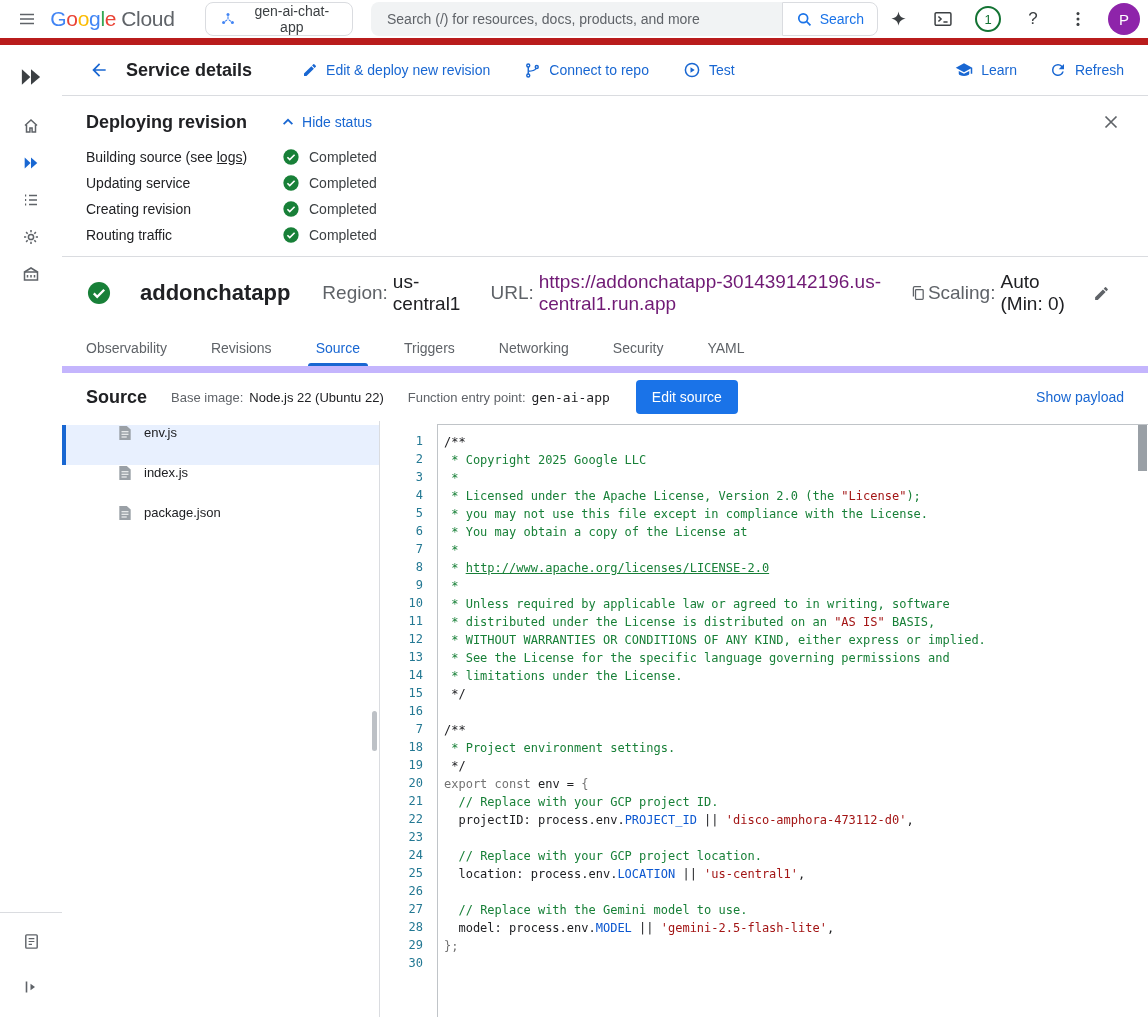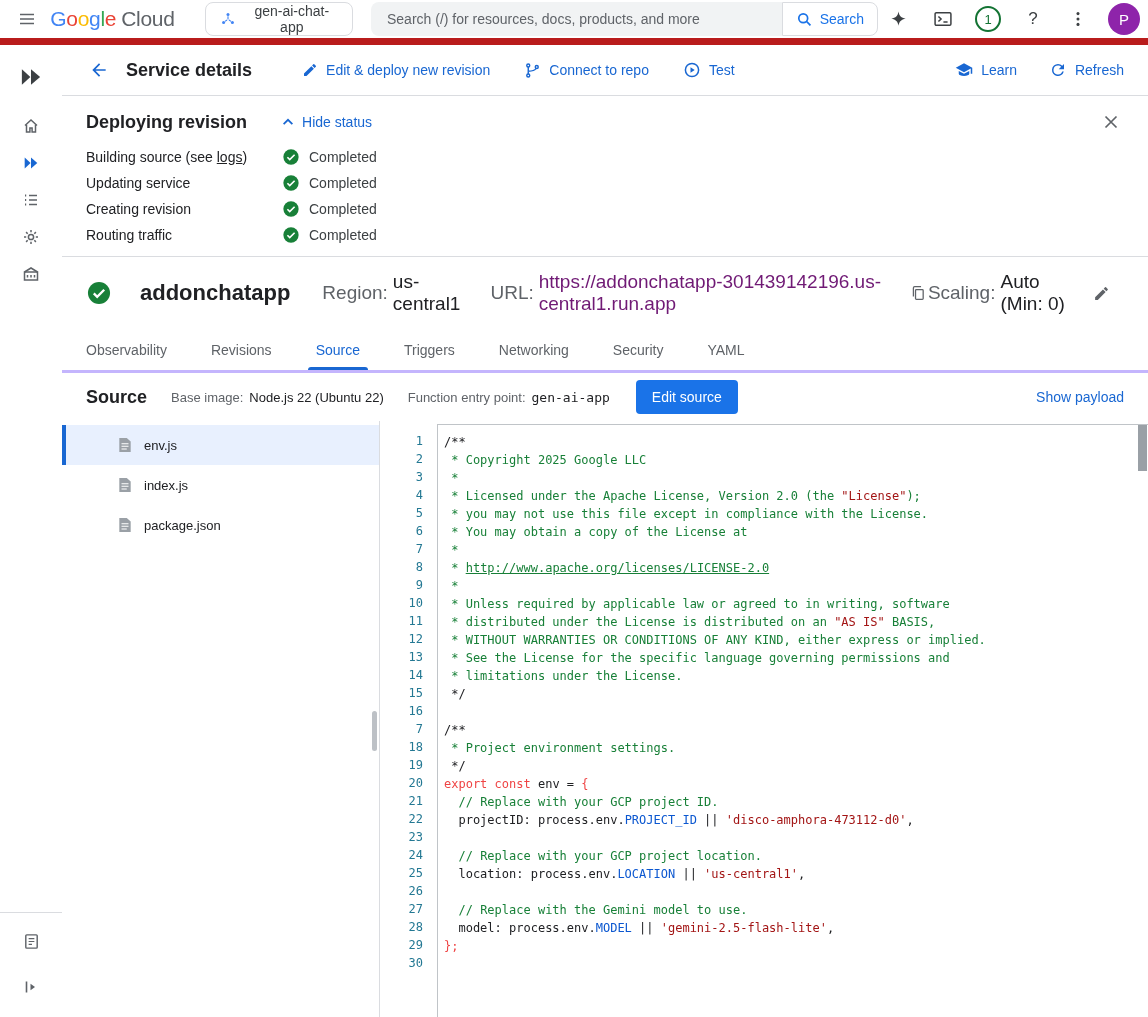--- a/index.html
+++ b/index.html
@@ -57,52 +57,52 @@
   .meta{font-size:19px;display:flex;align-items:center;gap:5px}
   .meta-label{color:#5f6368}
   .meta-url .meta-value{color:#701a75}
   .m-region{margin-left:32px}
   .m-url{margin-left:30px}
   .m-scaling{margin-left:auto}
   .copy-btn{margin-left:6px;width:26px;height:26px;display:flex;align-items:center;justify-content:center}
   .scale-edit{margin-left:22px;width:28px;height:28px;display:flex;align-items:center;justify-content:center}
 
   
-  .tabs{display:flex;align-items:stretch;height:44px;padding:0 16px;gap:28px;border-bottom:3px solid #c4b5fd}
+  .tabs{display:flex;align-items:stretch;height:44px;padding:0 16px;gap:28px;border-bottom:7px solid #c4b5fd}
   .tab{display:flex;align-items:center;padding:0 8px;font-size:14px;font-weight:500;color:#5f6368;position:relative;cursor:pointer}
   .tab.active{color:#1967d2}
   .tab.active::after{content:"";position:absolute;left:0;right:0;bottom:0;height:3px;background:#1967d2;border-radius:3px 3px 0 0}
 
   
   .source-bar{height:48px;flex-shrink:0;display:flex;align-items:center;padding:0 24px}
   .src-title{font-size:18px}
   .src-meta{font-size:13px;margin-left:24px;display:flex;align-items:center;gap:6px}
   .src-meta .meta-label{font-size:13px}
   .mono{font-family:"DejaVu Sans Mono",monospace}
   .entry-value{font-size:13px}
   .edit-source{background:#1a73e8;color:#fff;font-size:14px;font-weight:500;height:34px;padding:0 16px;border-radius:4px;margin-left:26px}
   .show-payload{margin-left:auto;color:#1967d2;font-size:14px;font-weight:500}
 
   
   .content{flex:1;display:flex;min-height:0}
   .filetree{width:318px;flex-shrink:0;border-right:1px solid #dadce0;display:flex;flex-direction:column;position:relative;padding-top:4px}
-  .file-row{display:flex;align-items:center;height:40px;padding-left:56px;gap:12px;font-size:13px;cursor:pointer}
+  .file-row{display:flex;align-items:flex-start;height:40px;padding-left:56px;gap:12px;font-size:13px;cursor:pointer}
   .file-row.selected{background:#e8f0fe;box-shadow:inset 4px 0 0 #1967d2}
   .ft-scroll{position:absolute;right:2px;top:290px;width:5px;height:40px;background:#bdc1c6;border-radius:3px}
   .download-row{margin-top:auto;display:flex;align-items:center;gap:10px;padding:16px 24px 20px;color:#1967d2;font-size:14px;font-weight:500}
 
   .editor{flex:1;min-width:0;display:flex;position:relative;font-family:"DejaVu Sans Mono",monospace;font-size:12px;line-height:18px;background:#fff}
   .gutter{width:57px;flex-shrink:0;text-align:right;padding:11px 14px 0 0;color:#237893}
   .gutter div{height:18px}
   .codepane{flex:1;min-width:0;border-left:1px solid #c0c4c8;border-top:1px solid #c0c4c8;margin-top:3px;padding:8px 0 0 6px;white-space:pre;overflow:hidden;color:#202124}
   .code-line{height:18px}
   .tok-def{color:#202124}
   .tok-com{color:#188038}
   .tok-str{color:#a31515}
-  .tok-kw{color:#ef4444}
+  .tok-kw{color:#737373}
   .tok-prop{color:#0b57d0}
   .tok-link{color:#188038;text-decoration:underline}
   .scrollthumb{position:absolute;right:1px;top:4px;width:9px;height:46px;background:#9aa0a6}
 </style>
 </head>
 <body>
 
 <header class="topbar">
   <button class="icon-btn">
     <span>

